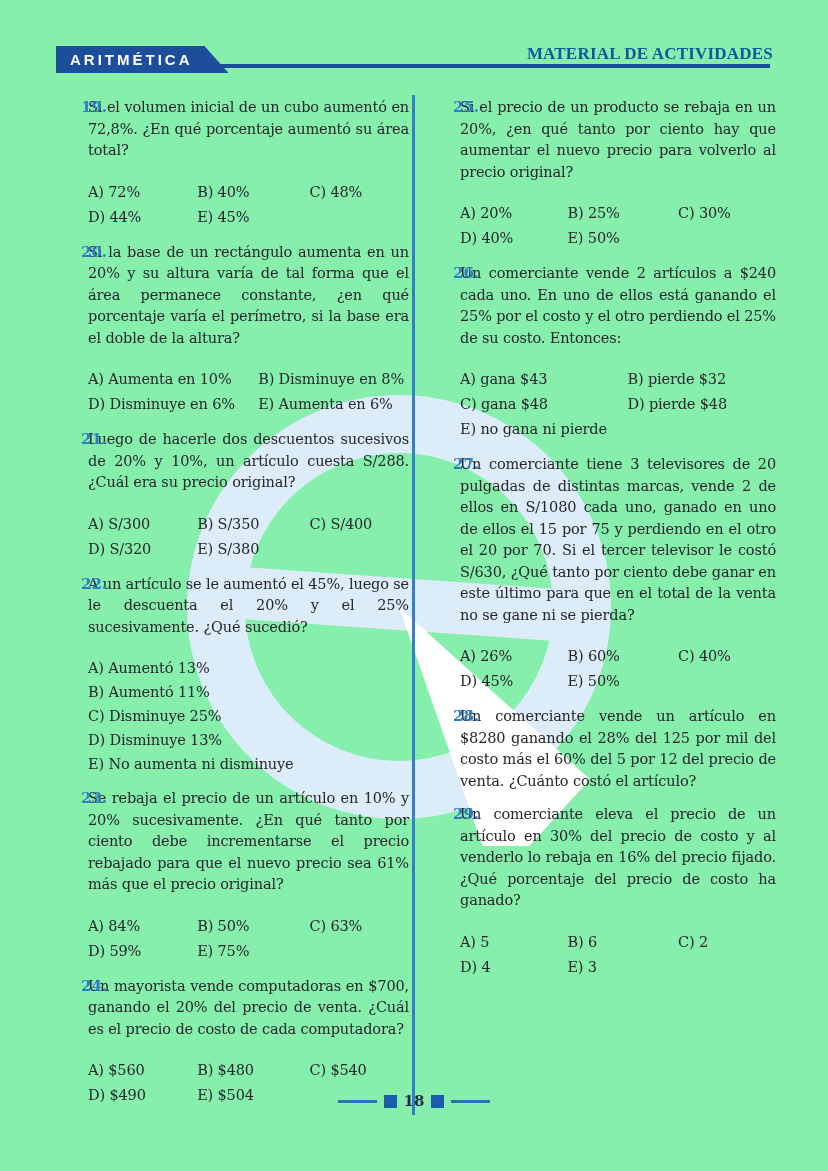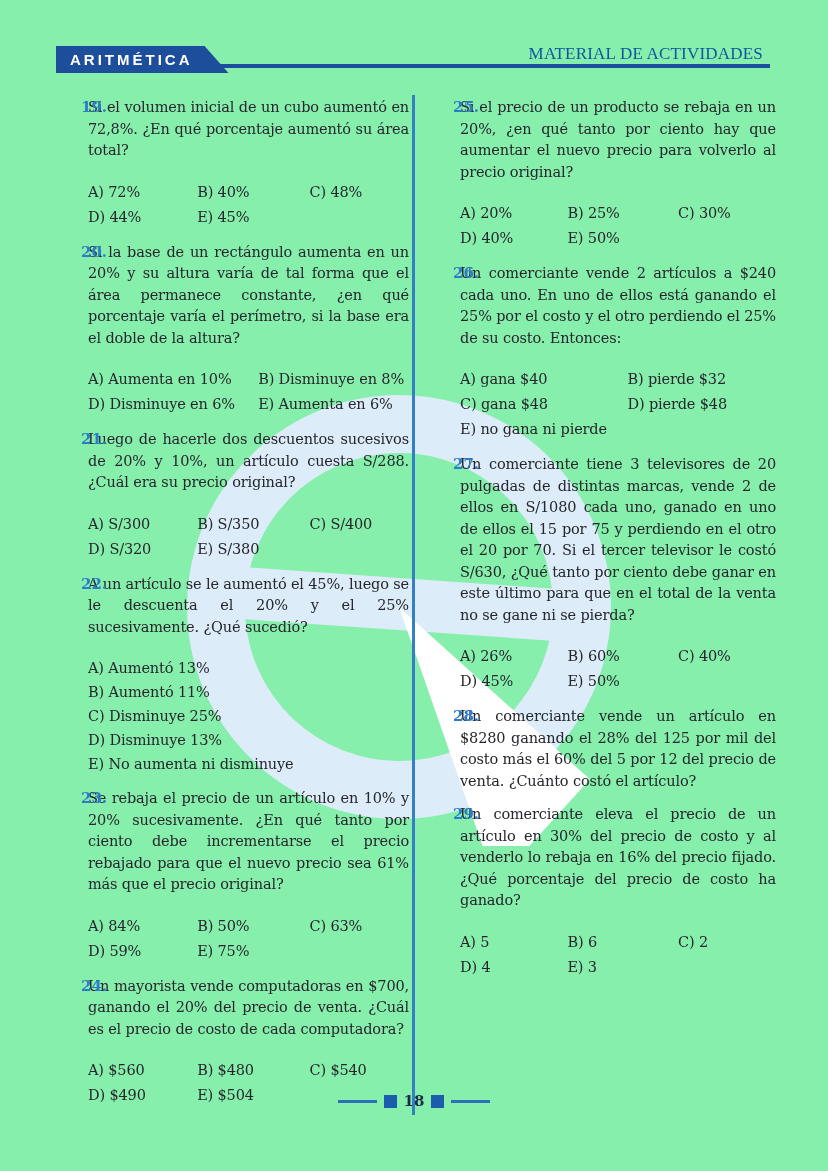--- a/index.html
+++ b/index.html
@@ -13,22 +13,22 @@
     position:absolute;left:56px;top:46px;height:27px;line-height:27px;
     background:#1d4e9b;color:#ffffff;padding:0 12px 0 14px;
     font-family:"Liberation Sans", sans-serif;font-weight:bold;font-size:15px;letter-spacing:3px;
   }
   .subject-badge::after{
     content:"";position:absolute;left:100%;top:0;width:24px;height:27px;
     background:#1d4e9b;clip-path:polygon(0 0, 100% 100%, 0 100%);
   }
   .header-rule{position:absolute;left:216px;right:58px;top:64px;height:4px;background:#1d4e9b;}
   .material-title{
-    position:absolute;right:65px;top:44px;
-    font-family:"Liberation Serif", serif;font-weight:normal;font-size:17px;color:#11549f;letter-spacing:0.2px;
+    position:absolute;right:55px;top:44px;
+    font-family:"Liberation Serif", serif;font-weight:bold;font-size:17px;color:#11549f;letter-spacing:0.2px;
   }
   
   .watermark{position:absolute;left:168px;top:368px;width:462px;height:478px;z-index:0;pointer-events:none;}
   
   .col{position:absolute;top:97px;z-index:1;}
   .col-left{left:57px;width:352px;}
   .col-right{left:429px;width:347px;}
   .divider{position:absolute;left:412px;top:95px;width:3px;height:1020px;background:#3381c4;z-index:1;}
   
   .problem{position:relative;padding-left:31px;margin-bottom:12px;}
@@ -160,21 +160,21 @@
         <span>C) 30%</span>
         <span>D) 40%</span>
         <span>E) 50%</span>
       </div>
     </div>
 
     <div class="problem">
       <span class="pnum">26.</span>
       <p class="ptext">Un comerciante vende 2 artículos a $240 cada uno. En uno de ellos está ganando el 25% por el costo y el otro perdiendo el 25% de su costo. Entonces:</p>
       <div class="options opts-2">
-        <span>A) gana $40</span>
+        <span>A) gana $43</span>
         <span>B) pierde $32</span>
         <span>C) gana $48</span>
         <span>D) pierde $48</span>
         <span>E) no gana ni pierde</span>
       </div>
     </div>
 
     <div class="problem">
       <span class="pnum">27.</span>
       <p class="ptext">Un comerciante tiene 3 televisores de 20 pulgadas de distintas marcas, vende 2 de ellos en S/1080 cada uno, ganado en uno de ellos el 15 por 75 y perdiendo en el otro el 20 por 70. Si el tercer televisor le costó S/630, ¿Qué tanto por ciento debe ganar en este último para que en el total de la venta no se gane ni se pierda?</p>

